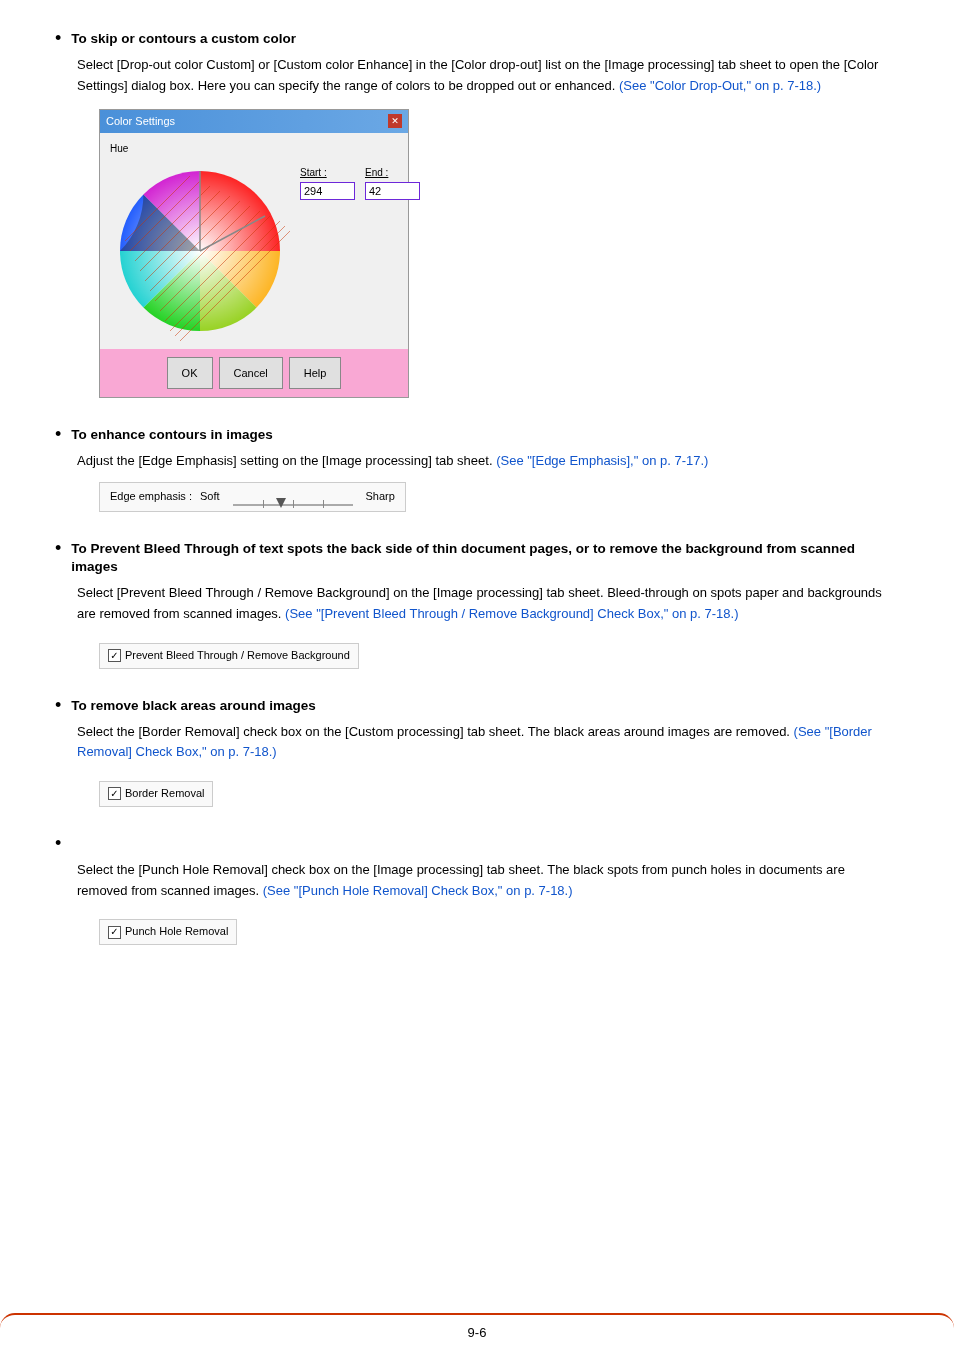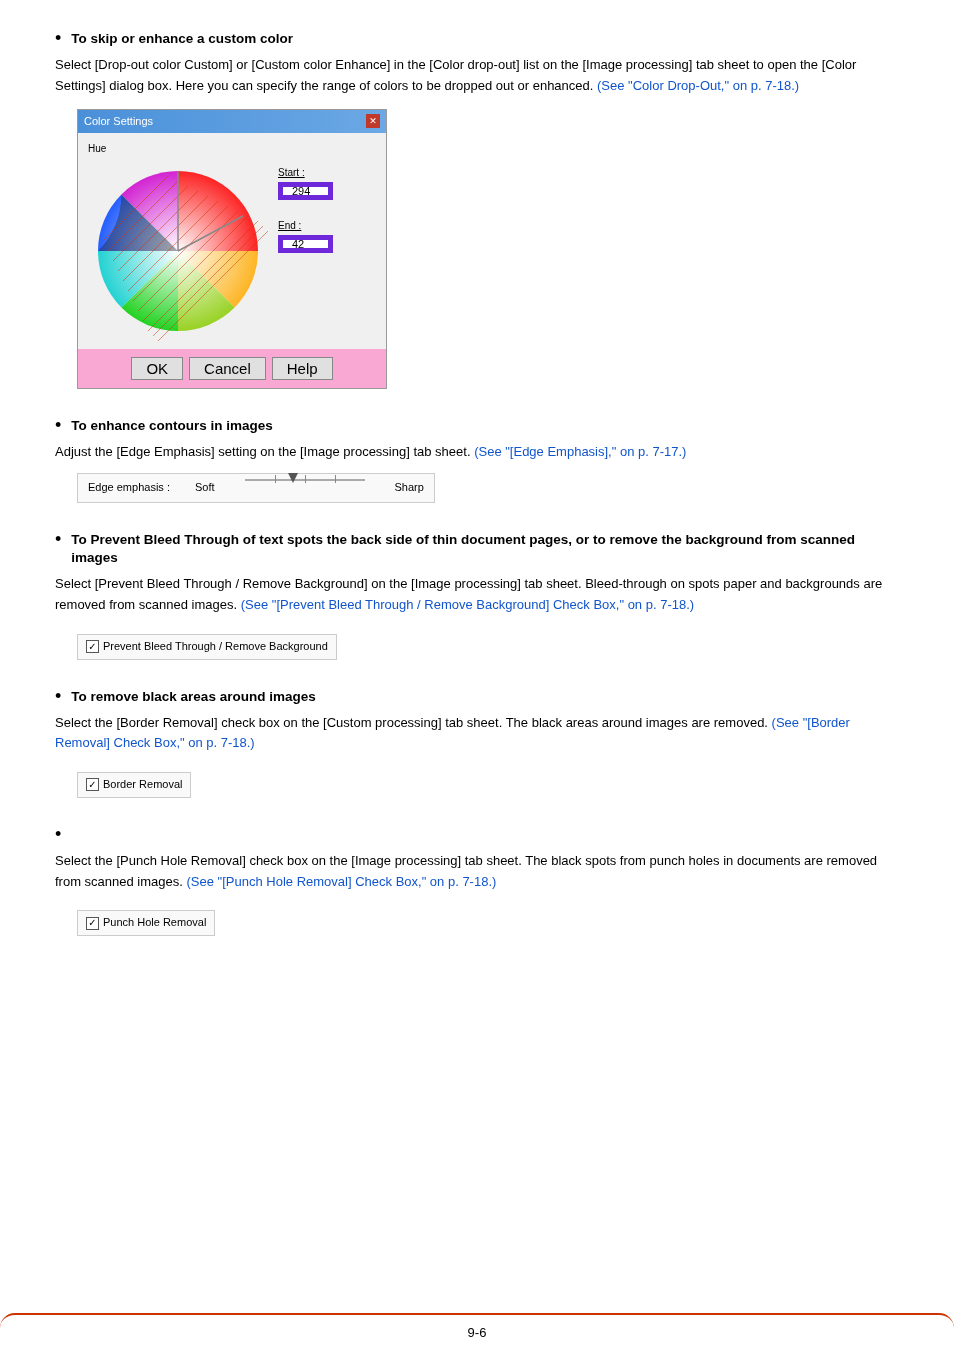--- a/index.html
+++ b/index.html
@@ -62,20 +62,21 @@
       flex-shrink: 0;
     }
 
     .bullet-heading-text {
       font-weight: bold;
       font-size: 13.5px;
       line-height: 1.4;
     }
 
     .bullet-body {
+      margin-left: 22px;
       line-height: 1.6;
       font-size: 13px;
     }
 
     .link-text {
       color: #1155cc;
     }
 
     
     .dialog-box {
@@ -132,70 +133,70 @@
       flex-shrink: 0;
     }
 
     .color-wheel-svg {
       width: 180px;
       height: 180px;
     }
 
     .dialog-fields {
       display: flex;
-      flex-direction: column;
-      gap: 18px;
+      flex-direction: row;
+      gap: 10px;
       margin-top: 4px;
       justify-content: center;
     }
 
     .field-group {
       display: flex;
       flex-direction: column;
     }
 
     .field-label {
       font-size: 10px;
       text-decoration: underline;
       margin-bottom: 1px;
     }
 
     .field-input {
       width: 55px;
       height: 18px;
-      border: 5px solid #6d28d9;
+      border: 1px solid #6d28d9;
       background: white;
       font-size: 11px;
-      padding: 1px 9px;
+      padding: 1px 3px;
     }
 
     .dialog-buttons {
       display: flex;
       gap: 6px;
       padding: 8px 10px;
       justify-content: center;
     }
 
     .dialog-btn {
-      padding: 2px 14px;
-      font-size: 15px;
+      padding: 9px 14px;
+      font-size: 11px;
       background: #e0e0e0;
       border: 1px solid #888;
       cursor: pointer;
     }
 
     
     .slider-box {
       border: 1px solid #ccc;
       background: #f9f9f9;
       padding: 5px 10px;
       margin: 10px 0 0 22px;
       display: inline-flex;
-      align-items: flex-start;
-      gap: 25px;
+      align-items: flex-end;
+      gap: 8px;
       font-size: 11px;
       width: auto;
     }
 
     .slider-track {
       width: 120px;
       height: 2px;
       background: #aaa;
       position: relative;
       margin: 0 5px;
@@ -263,21 +264,21 @@
 <body>
 
 <div class="page-container">
 
 
   <div class="content">
 
     <div class="bullet-section">
       <div class="bullet-heading">
         <span class="bullet-dot">•</span>
-        <span class="bullet-heading-text">To skip or enhance a custom color</span>
+        <span class="bullet-heading-text">To skip or contours a custom color</span>
       </div>
       <div class="bullet-body">
         <span>Select [Drop-out color Custom] or [Custom color Enhance] in the [Color drop-out] list on the [Image processing] tab sheet to open the [Color Settings] dialog box. Here you can specify the range of colors to be dropped out or enhanced.</span>
         <span> </span>
         <span class="link-text">(See "Color Drop-Out," on p. 7-18.)</span>
 
         
         <div class="dialog-box">
           <div class="dialog-titlebar">
             <span>Color Settings</span>

